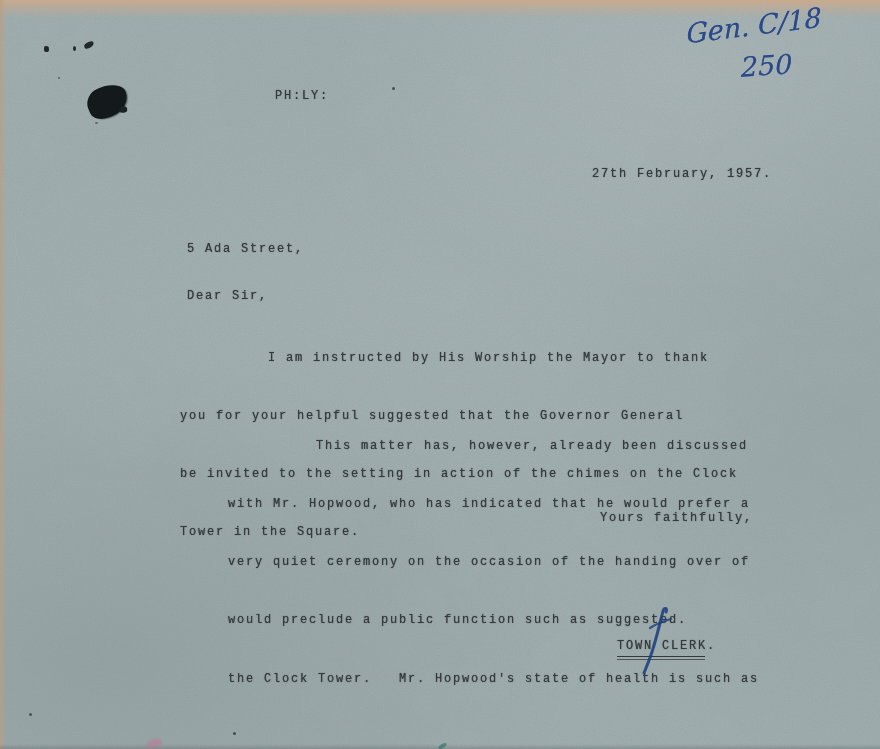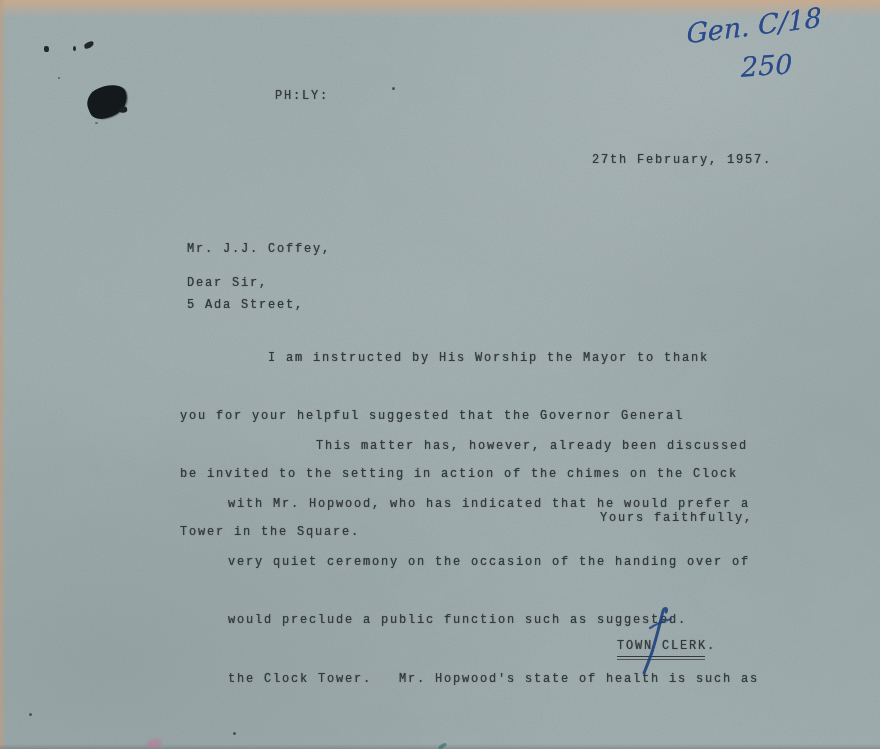--- a/index.html
+++ b/index.html
@@ -110,28 +110,27 @@
   <div class="speck s7"></div>
   <div class="speck s8"></div>
   <div class="smudge-pink"></div>
   <div class="smudge-teal"></div>
 
   <div class="hand gen">Gen. C/18</div>
   <div class="hand num">250</div>
 
   <div class="tw" style="left:275px;top:87px;">PH:LY:</div>
 
-  <div class="tw" style="left:592px;top:151px;">27th February, 1957.</div>
+  <div class="tw" style="left:592px;top:165px;">27th February, 1957.</div>
 
   <div class="tw addr" style="left:187px;top:202px;">
-    <div class="line">Mr. J.J. Coffey,</div>
     <div class="line">5 Ada Street,</div>
   </div>
 
-  <div class="tw" style="left:187px;top:274px;">Dear Sir,</div>
+  <div class="tw" style="left:187px;top:287px;">Dear Sir,</div>
 
   <div class="tw" style="left:180px;top:310px;">
     <div class="line ind">I am instructed by His Worship the Mayor to thank</div>
     <div class="line">you for your helpful suggested that the Governor General</div>
     <div class="line">be invited to the setting in action of the chimes on the Clock</div>
     <div class="line">Tower in the Square.</div>
   </div>
 
   <div class="tw" style="left:180px;top:398px;margin-left:48px;">
     <div class="line ind">This matter has, however, already been discussed</div>

